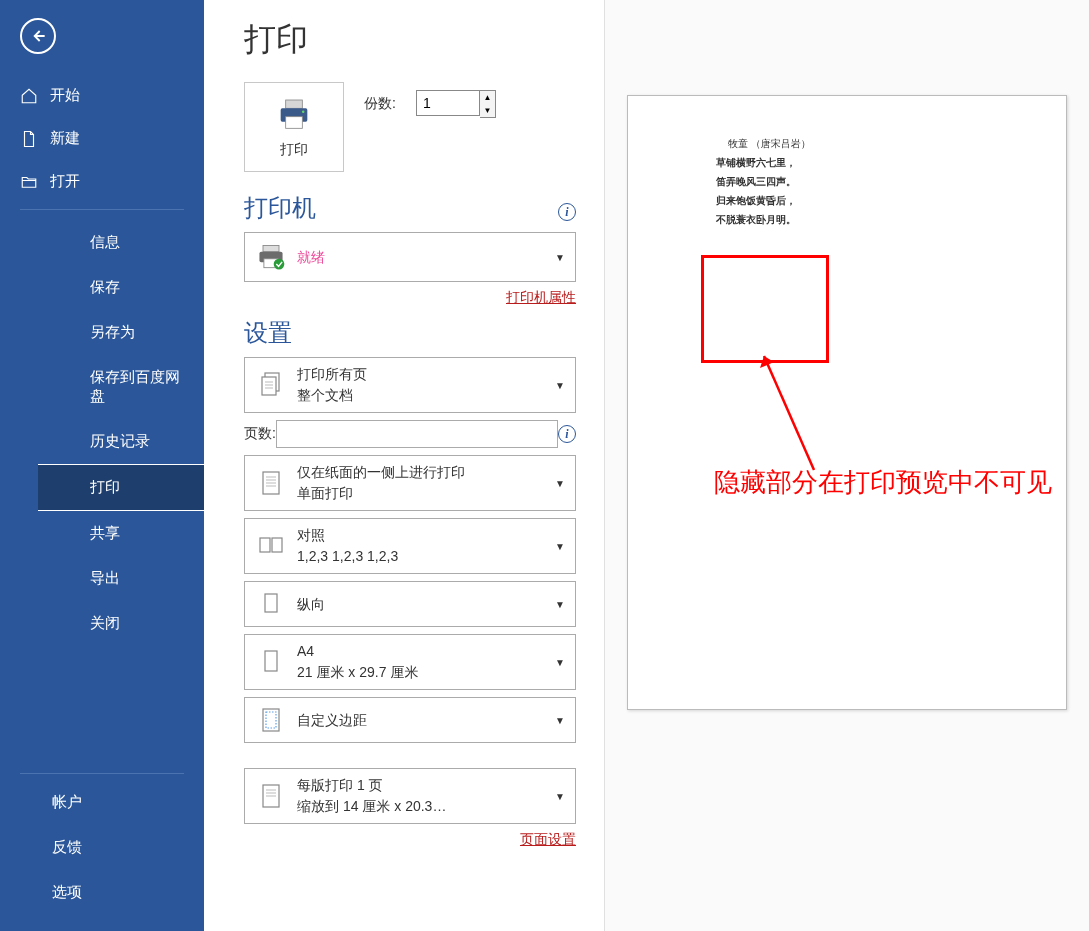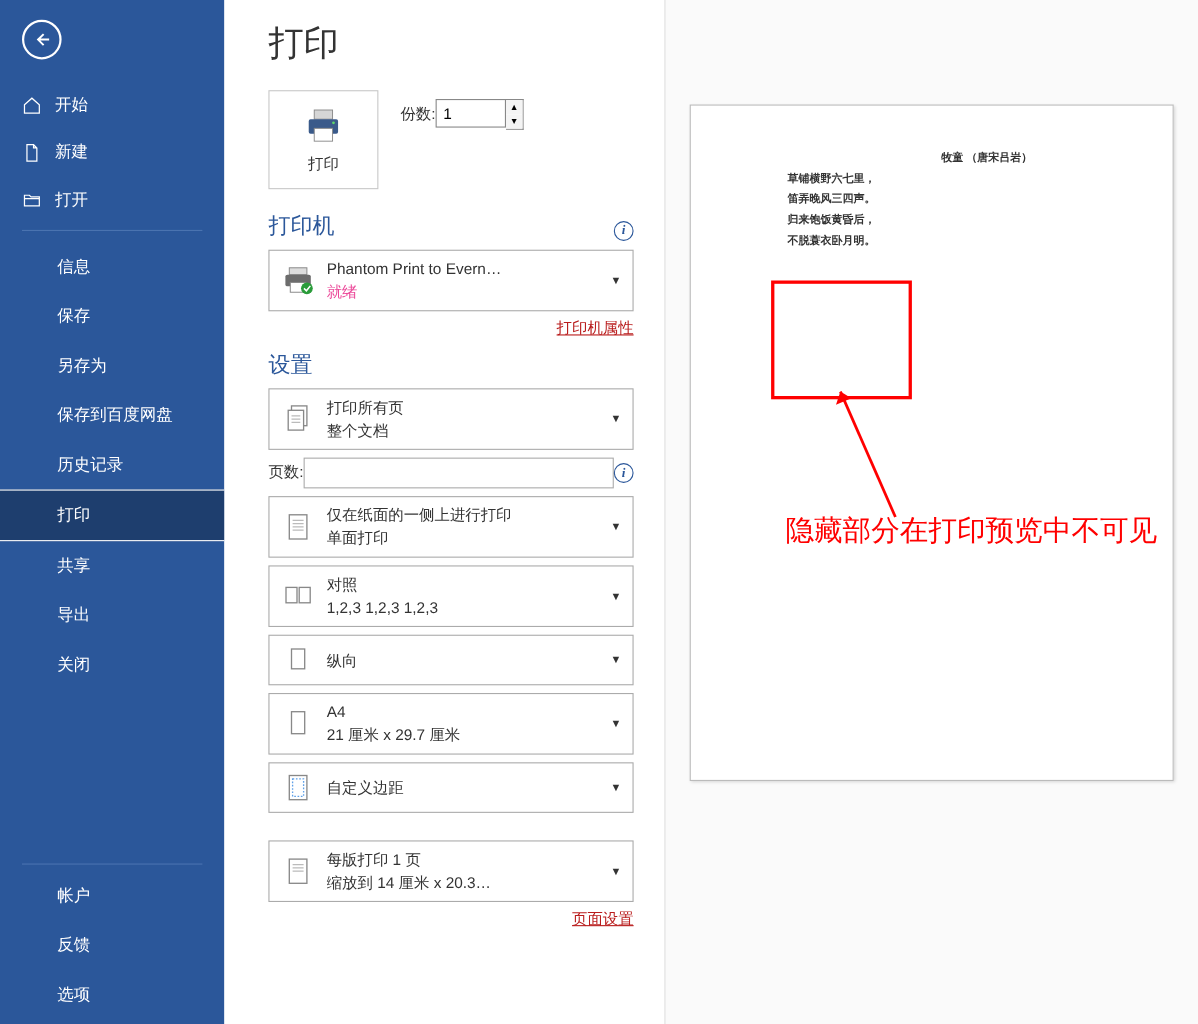--- a/index.html
+++ b/index.html
@@ -38,21 +38,21 @@
     .back-button svg { width: 20px; height: 20px; }
     .nav-item {
       padding: 12px 20px;
       display: flex;
       align-items: center;
       gap: 12px;
       cursor: pointer;
       font-size: 15px;
     }
     .nav-item .icon { width: 18px; height: 18px; flex-shrink: 0; }
-    .sub-items { margin-top: 4px; }
+    .sub-items { margin-top: 4px; padding-left: 38px; }
     .sub-item {
       padding: 13px 20px 13px 52px;
       cursor: pointer;
       font-size: 15px;
     }
     .sub-item.active {
       background: #1e3e6e;
       border: 1px solid #fff;
       border-left: none;
       border-right: none;
@@ -60,21 +60,21 @@
     .sub-item.disabled {
       color: #ffffff;
     }
     .divider {
       height: 1px;
       background: #4a73b0;
       margin: 6px 20px;
     }
     .footer-items {
       margin-top: auto;
-      padding-bottom: 4px;
+      padding-bottom: 16px;
     }
     
     
     .main {
       flex: 1;
       display: flex;
       background: #fff;
     }
     .settings-panel {
       width: 400px;
@@ -101,21 +101,21 @@
       align-items: center;
       justify-content: center;
       gap: 6px;
       cursor: pointer;
       background: #fff;
     }
     .print-button svg { width: 40px; height: 40px; }
     .copies-row {
       display: flex;
       align-items: center;
-      gap: 0;
+      gap: 20px;
       margin-top: 8px;
     }
     .copies-input {
       display: flex;
       align-items: stretch;
     }
     .copies-input input {
       width: 64px;
       height: 26px;
       border: 1px solid #888;
@@ -138,21 +138,21 @@
       line-height: 1;
       padding: 0;
     }
     
     .section-header {
       display:flex;
       align-items: center;
       justify-content: space-between;
     }
     .section-title {
-      font-size: 20px;
+      font-size: 24px;
       color: #2b579a;
       font-weight: 400;
       margin-bottom: 8px;
     }
     .info-icon {
       width: 18px;
       height: 18px;
       border: 1.5px solid #2b579a;
       border-radius: 50%;
       display: inline-flex;
@@ -235,21 +235,21 @@
       box-shadow: 1px 1px 3px rgba(0,0,0,0.15);
       position: relative;
       padding-top: 38px;
     }
     .preview-content {
       width: 100%;
       font-size: 10px;
       color: #333;
       line-height: 1.9;
     }
-    .poem-title { font-weight: bold; text-align: center; padding-left: 100px; }
+    .poem-title { font-weight: normal; text-align: left; padding-left: 100px; }
     .poem-line { text-align: left; padding-left: 88px; font-weight: bold;}
     .red-box {
       position: absolute;
       border: 3px solid #ff0000;
       top: 159px;
       left: 73px;
       width: 128px;
       height: 108px;
     }
     .annotation {
@@ -353,21 +353,20 @@
       <span class="dd-icon">
         <svg viewBox="0 0 36 36">
           <rect x="9" y="5" width="18" height="7" fill="#ddd" stroke="#888"></rect>
           <rect x="5" y="12" width="26" height="12" rx="2" fill="#6c6c6c"></rect>
           <rect x="10" y="20" width="16" height="10" fill="#fff" stroke="#888"></rect>
           <circle cx="27" cy="26" r="6" fill="#2a9c3a"></circle>
           <path d="M24 26 L26.5 28.5 L30.5 23.5" stroke="#fff" stroke-width="1.6" fill="none"></path>
         </svg>
       </span>
       <div class="dd-text">
-        <div class="dd-title">Phantom Print to Evern…</div>
         <div class="dd-sub">就绪</div>
       </div>
       <span class="chevron">▼</span>
     </div>
     <div class="right-align">
       <a class="link">打印机属性</a>
     </div>
 
     <h2 class="section-title">设置</h2>
 

